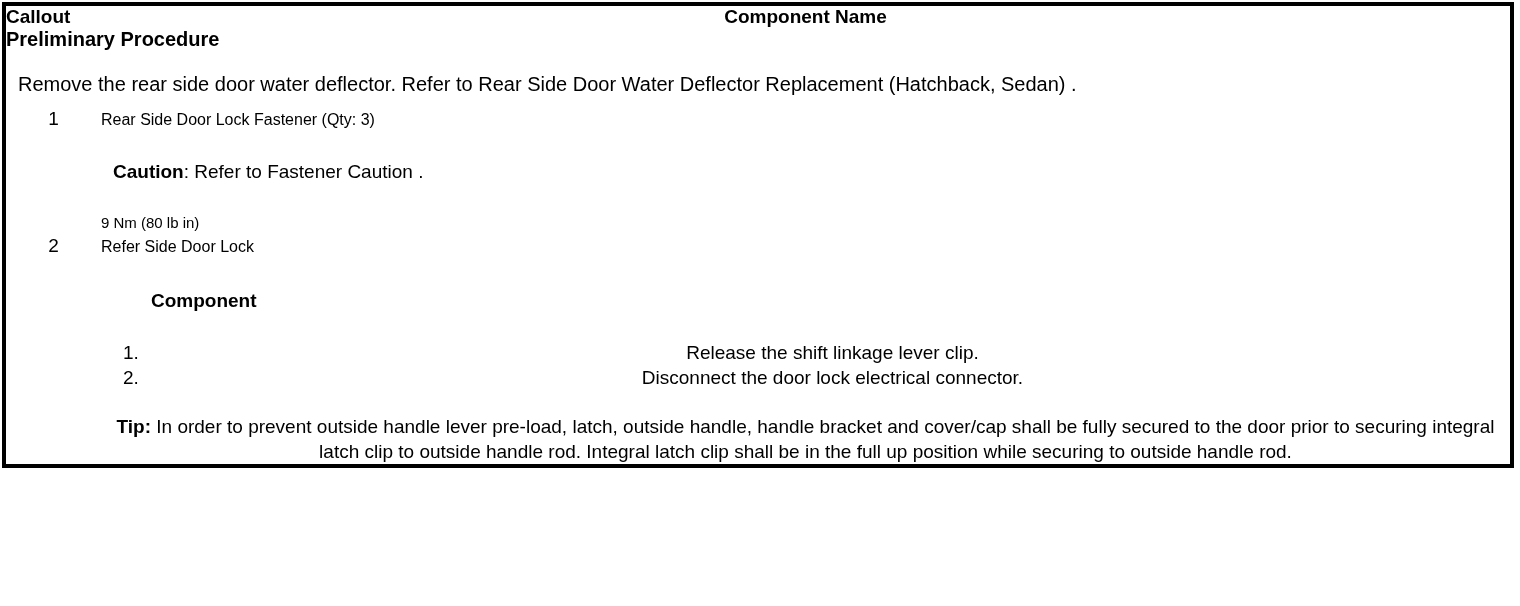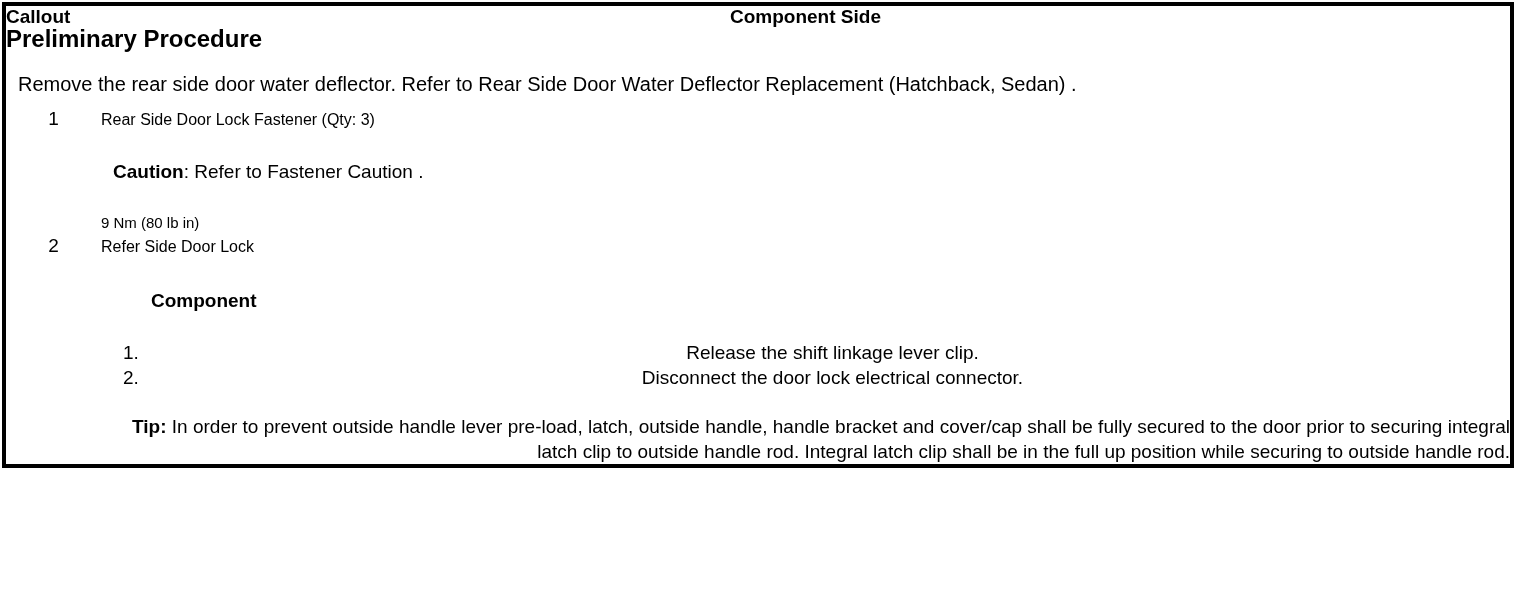--- a/index.html
+++ b/index.html
@@ -70,21 +70,21 @@
   
   .prelim-cell {
     border-bottom: 3px solid #000000;
     padding: 8px 8px 10px 8px;
     font-size: 19px;
     line-height: 25px;
   }
   .prelim-title {
     font-weight: bold;
     margin: 0 16px 22px 0;
-    font-size: 24px;
+    font-size: 20px;
     line-height: 22px;
   }
   .prelim-body {
     margin: 12px;
     font-size: 20px;
     line-height: 24px;
   }
 
   
   .callout-cell {
@@ -150,39 +150,39 @@
     content: counter(step) ".";
     position: absolute;
     left: 0;
     top: 0;
   }
 
   .tip-para {
     margin: 24px 0 0 0;
     font-size: 19px;
     line-height: 25px;
-    text-align: right;
+    text-align: center;
   }
   .tip-label { font-weight: bold; }
 </style>
 </head>
 <body>
 
 <div class="page">
 
   <table class="spec-table">
     <colgroup>
       <col class="c-callout">
       <col class="c-name">
     </colgroup>
     <tbody>
 
       <tr>
         <th class="hdr-callout">Callout</th>
-        <th class="hdr-name">Component Side</th>
+        <th class="hdr-name">Component Name</th>
       </tr>
 
       <tr>
         <td class="prelim-cell" colspan="2">
           <p class="prelim-title">Preliminary Procedure</p>
           <p class="prelim-body">Remove the rear side door water deflector. Refer to Rear Side Door Water Deflector Replacement (Hatchback, Sedan) .</p>
         </td>
       </tr>
 
       <tr>

